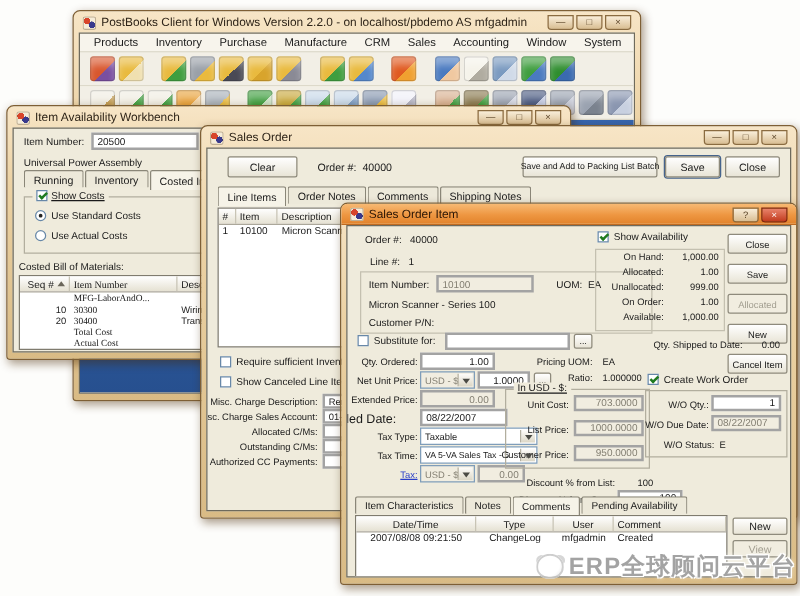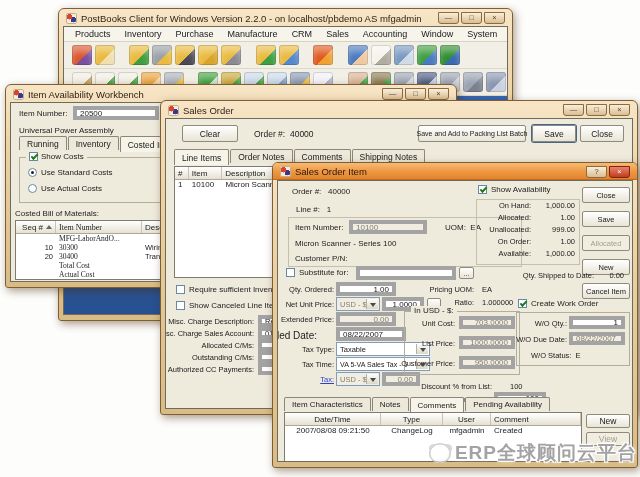--- a/index.html
+++ b/index.html
@@ -36,21 +36,21 @@
              border-bottom:1px solid #ddd9ca; flex:none; }
   .tbi { width:20px; height:20px; border-radius:3px; margin:0 1.5px; flex:none;
          background:linear-gradient(135deg, var(--c1) 58%, var(--c2) 58%);
          box-shadow:inset 0 0 0 1px rgba(0,0,0,.14), inset 0 7px 6px rgba(255,255,255,.38); }
   .tbi.gap { margin-right:13px; }
   .mdi { flex:1; background:linear-gradient(180deg,#3565b0,#27508f); }
 
   
   .lbl { position:absolute; font-size:8px; white-space:nowrap; }
   .lblr { position:absolute; font-size:8px; white-space:nowrap; } 
-  .tf  { position:absolute; background:#fff; border:4px solid #a3a3a3; height:14px; font-size:8px;
+  .tf  { position:absolute; background:#fff; border:2px solid #a3a3a3; height:14px; font-size:8px;
          padding:0 3px; display:flex; align-items:center; white-space:nowrap; overflow:hidden; }
   .dis { background:#f1ede0 !important; color:#837f72; }
   .num { justify-content:flex-end; }
   .cb  { position:absolute; background:#fff; border:1px solid #7f9db9; height:14px; font-size:7.5px;
          padding:0 14px 0 3px; display:flex; align-items:center; white-space:nowrap; overflow:hidden; }
   .cb::after { content:""; position:absolute; right:1px; top:1px; bottom:1px; width:11px;
          background:linear-gradient(#fefdfb,#dcd7c6); border-left:1px solid #b5b1a2; }
   .cb::before { content:""; position:absolute; right:3px; top:5px; border:3px solid transparent;
          border-top:4px solid #4a4a44; z-index:1; }
   .btn { position:absolute; display:flex; align-items:center; justify-content:center;
@@ -59,21 +59,21 @@
   .btn.default { box-shadow:0 0 0 1px #46648c; }
   .btn.dis { color:#a29e90; background:linear-gradient(#f6f4ec,#e8e4d6); }
   .ck { width:9px; height:9px; border:1px solid #6888a8; background:#fff; position:relative; flex:none; display:inline-block; }
   .ck.on::after { content:""; position:absolute; left:1px; top:1px; width:5px; height:2px;
          border-left:2px solid #1f7a1f; border-bottom:2px solid #1f7a1f; transform:rotate(-45deg); }
   .rd { width:9px; height:9px; border:1px solid #6888a8; border-radius:50%; background:#fff; position:relative; flex:none; display:inline-block; }
   .rd.on::after { content:""; position:absolute; left:2px; top:2px; width:3px; height:3px; border-radius:50%; background:#222; }
   .ckrow { position:absolute; display:flex; align-items:center; gap:4px; font-size:8px; white-space:nowrap; }
   .gbox { position:absolute; border:1px solid #b2ae9e; }
   .gbox .legend { position:absolute; top:-6px; left:6px; background:#efebdc; padding:0 3px;
-         font-size:8px; display:flex; align-items:center; gap:3px; white-space:nowrap; }
+         font-size:8px; display:flex; align-items:center; gap:3px; white-space:nowrap;text-decoration:underline; }
   .tabs { position:absolute; display:flex; font-size:8.5px; }
   .tab { height:14px; display:flex; align-items:center; padding:0 7px; border:1px solid #8a8678;
          border-bottom:none; background:#ede9da; margin-right:1px; border-radius:2px 2px 0 0; white-space:nowrap; }
   .tab.active { height:16px; background:#f6f3e8; }
   .grid { position:absolute; background:#fff; border:1px solid #7f7b6e; overflow:hidden; font-size:8px; }
   .ghead { display:flex; background:linear-gradient(#ffffff,#e5e1d2); border-bottom:1px solid #aba79a; height:13px; }
   .ghead > div { display:flex; align-items:center; padding:0 3px; border-right:1px solid #c8c4b5;
          white-space:nowrap; overflow:hidden; }
   .grow { display:flex; height:10px; }
   .grow > div { padding:0 3px; white-space:nowrap; overflow:hidden; }

